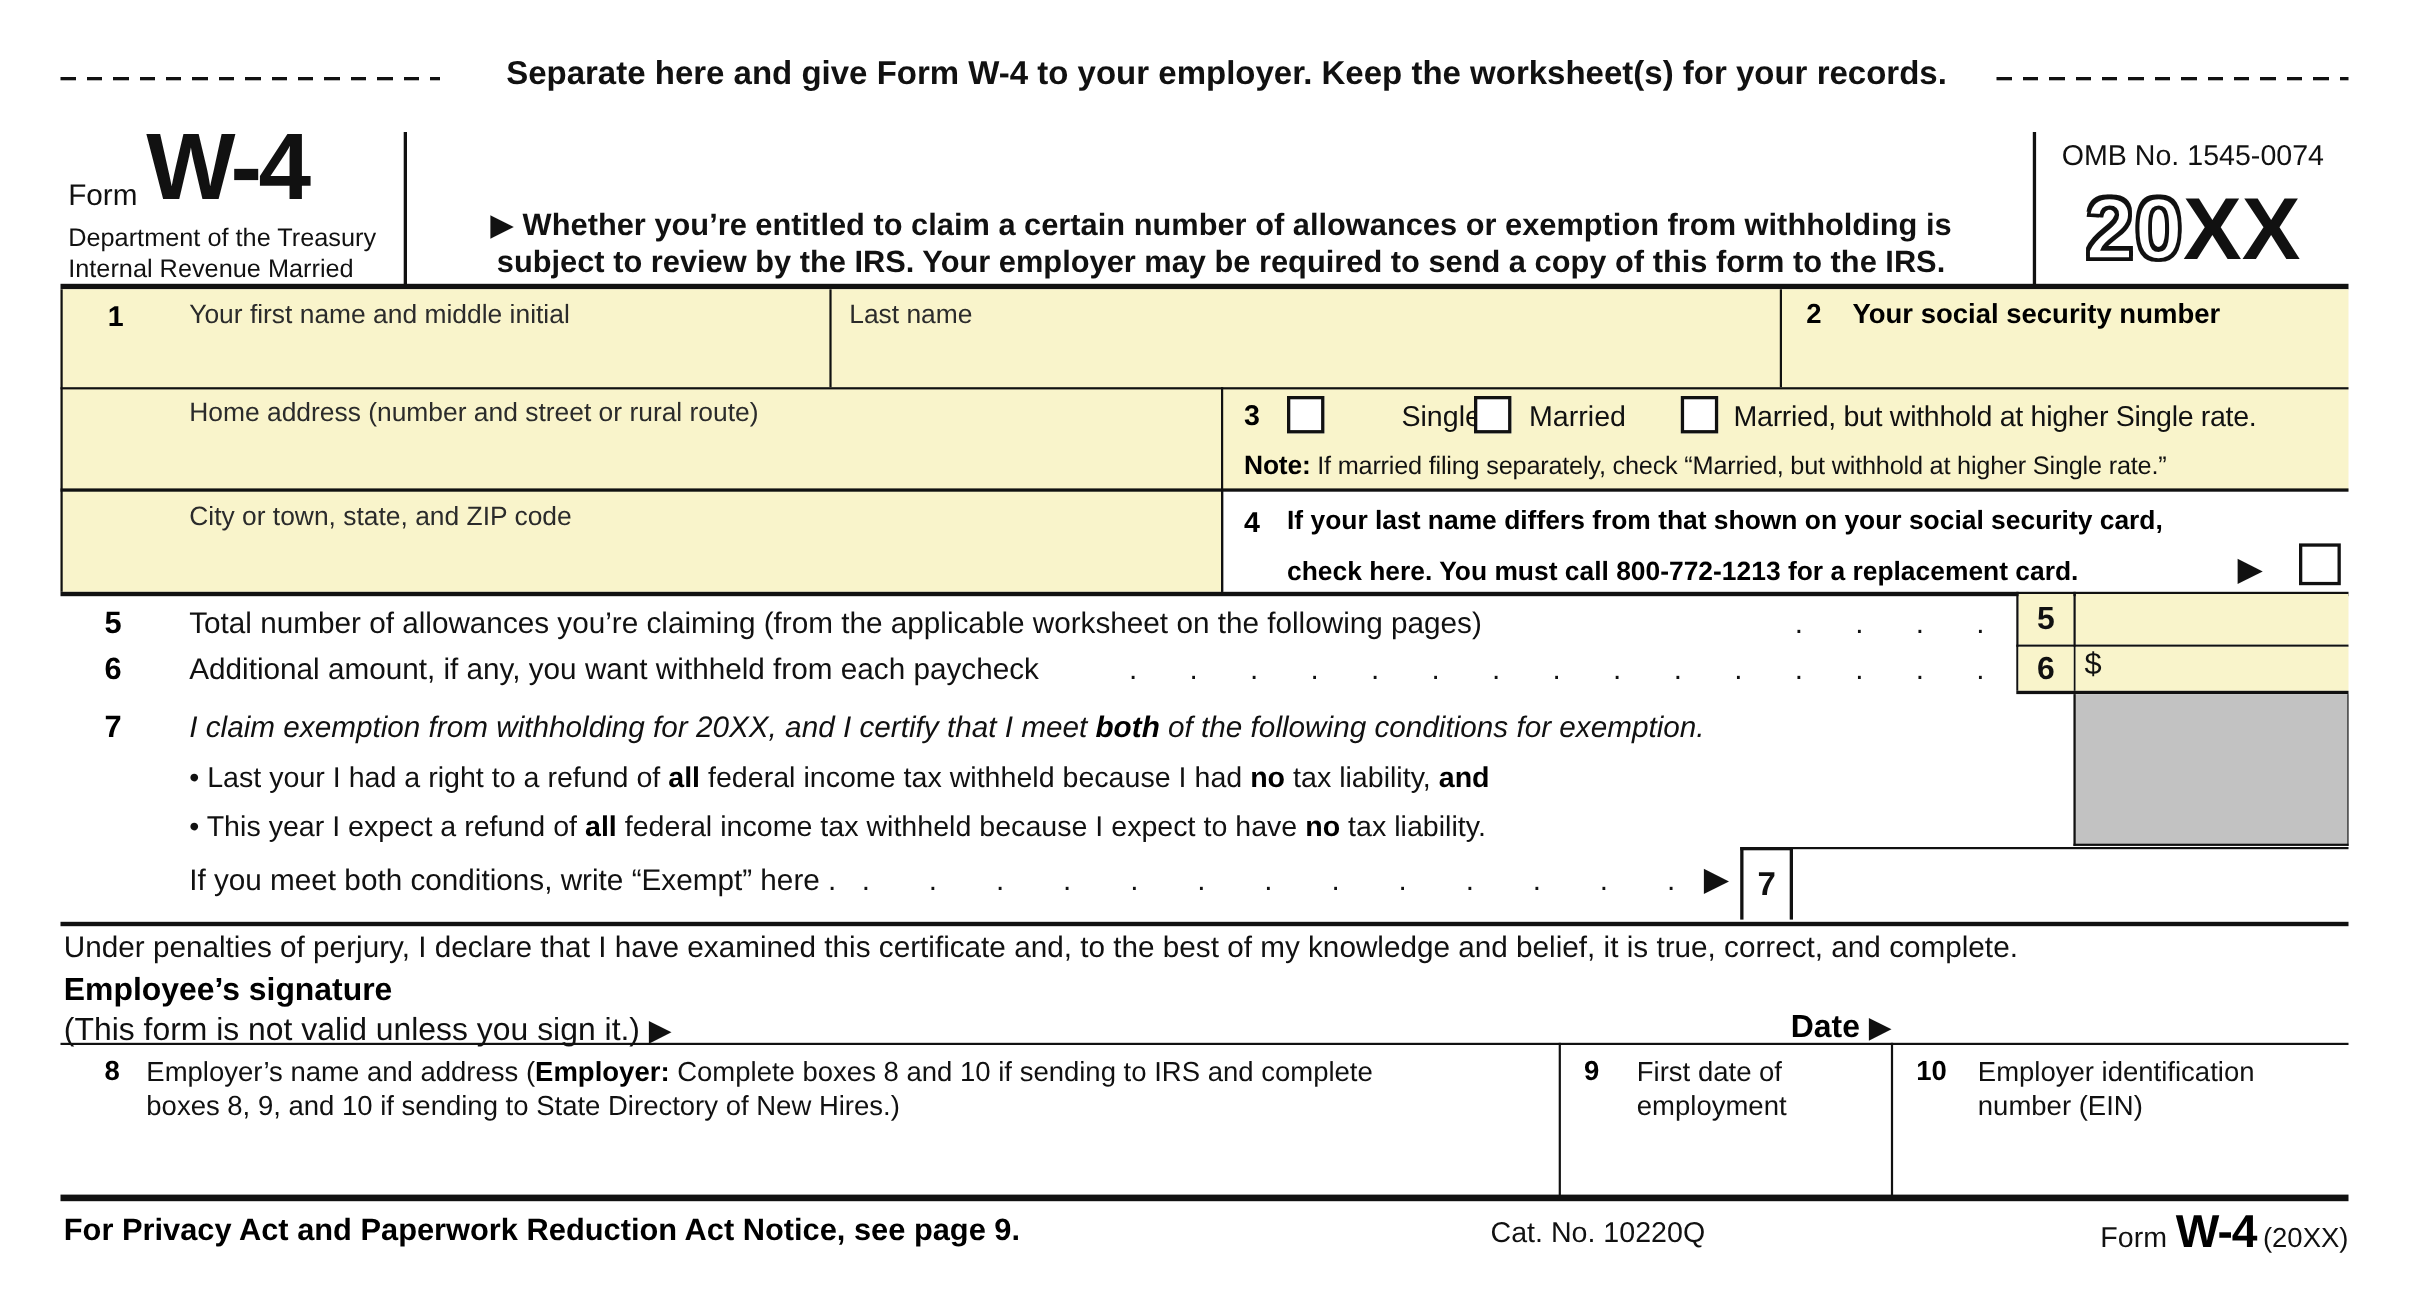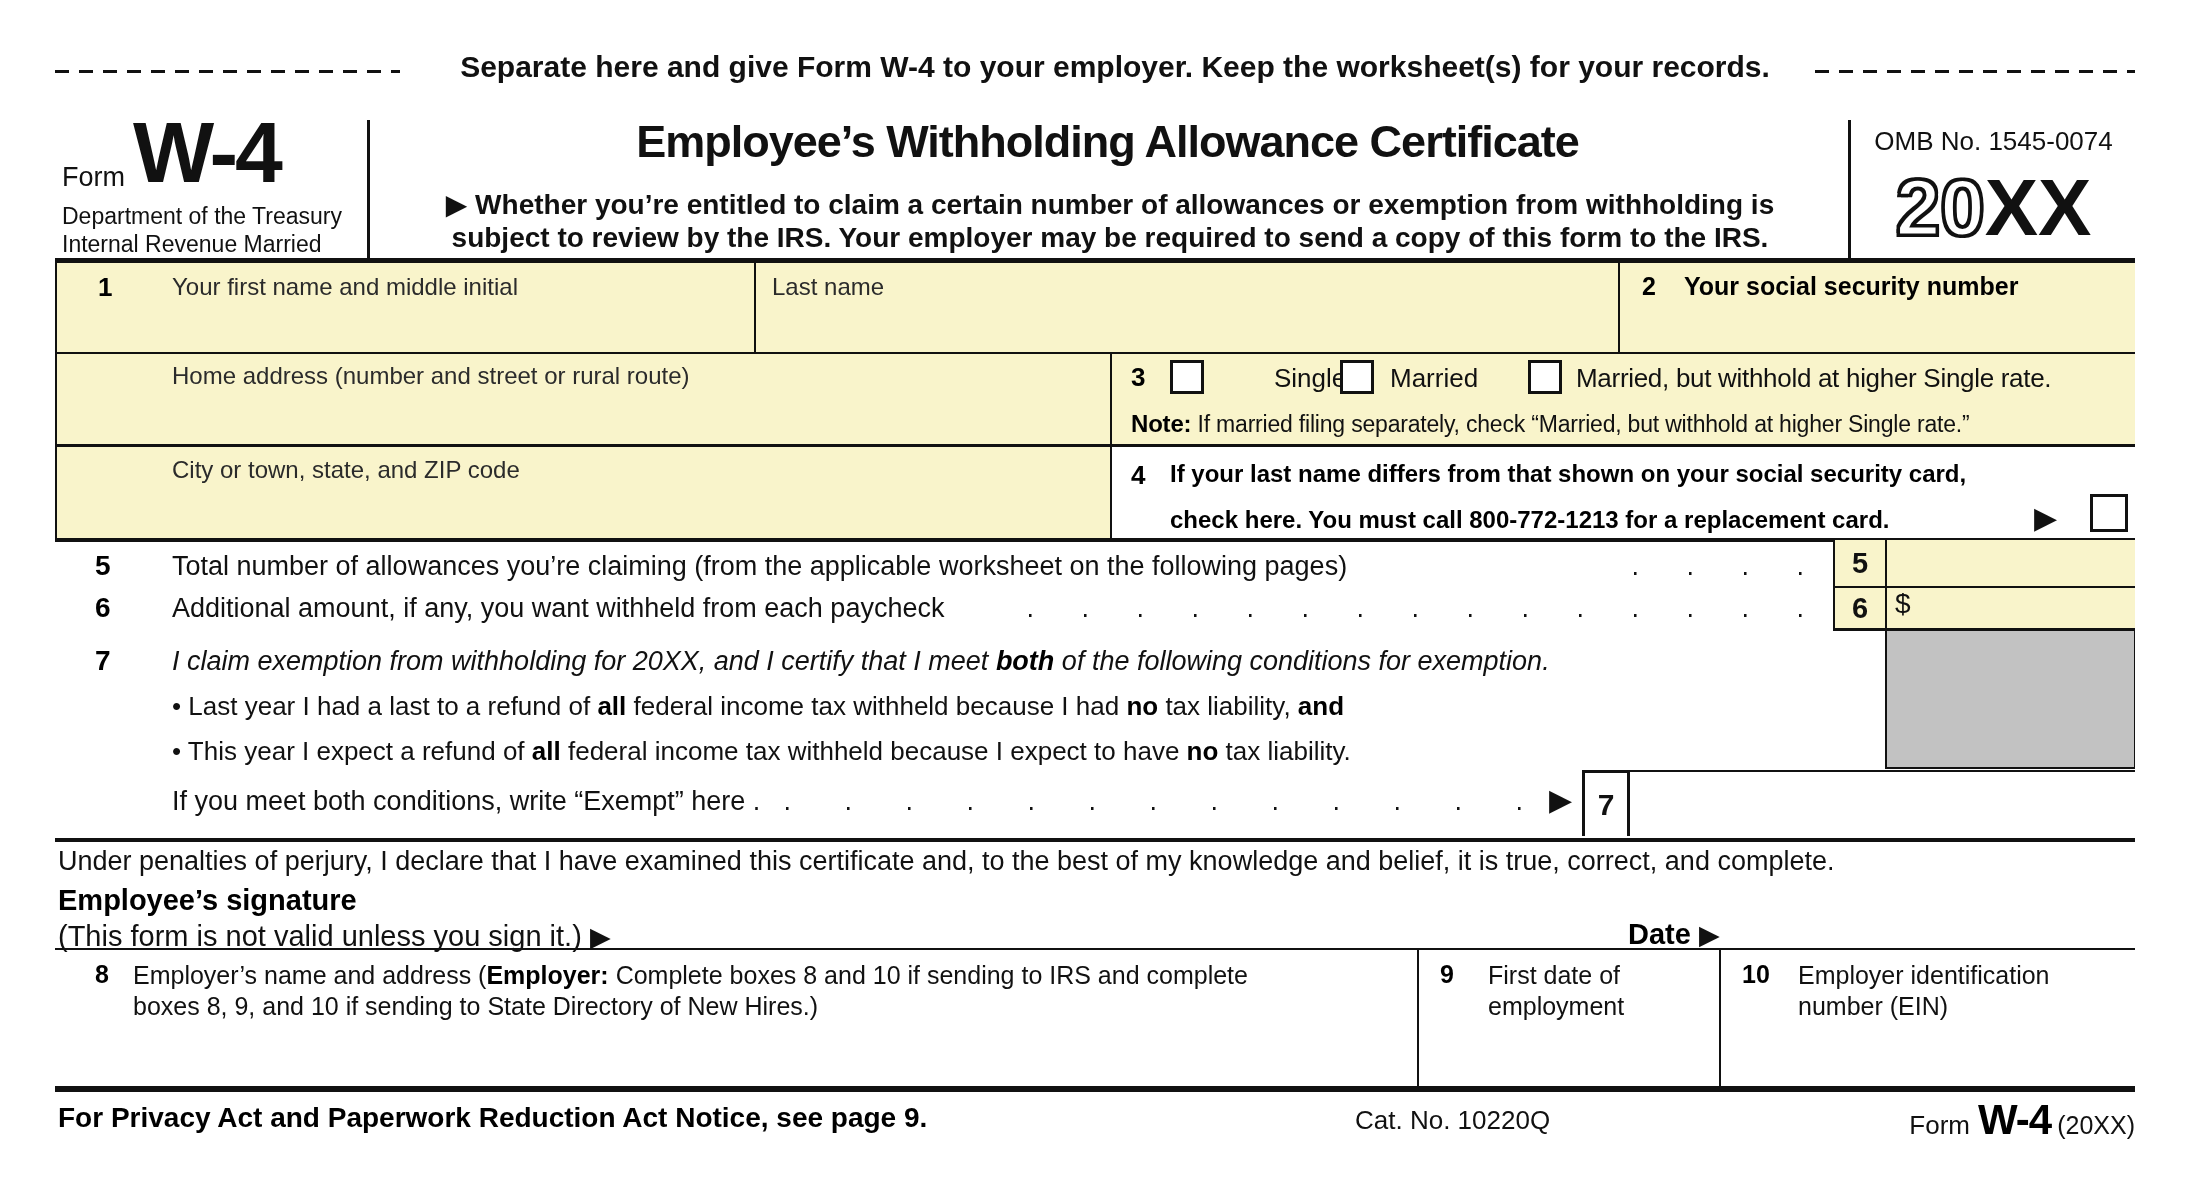--- a/index.html
+++ b/index.html
@@ -30,21 +30,20 @@
   <div class="dash" style="left:55px;top:70px;width:345px;"></div>
   <div class="abs" style="left:420px;top:50px;width:1390px;text-align:center;font-size:30px;font-weight:bold;">Separate here and give Form W-4 to your employer. Keep the worksheet(s) for your records.</div>
   <div class="dash" style="left:1815px;top:70px;width:320px;"></div>
 
   <div class="abs" style="left:62px;top:162px;font-size:27px;">Form</div>
   <div class="abs" style="left:133px;top:103px;font-size:86px;font-weight:bold;letter-spacing:-3px;">W-4</div>
   <div class="abs" style="left:62px;top:203px;font-size:23px;">Department of the Treasury</div>
   <div class="abs" style="left:62px;top:231px;font-size:23px;">Internal Revenue Married</div>
   <div class="vline" style="left:367px;top:120px;width:3px;height:140px;"></div>
 
-  <div class="abs" style="left:380px;top:116px;width:1455px;text-align:center;font-size:45px;font-weight:bold;letter-spacing:-1px;">Employee’s Withholding Allowance Certificate</div>
   <div class="abs" style="left:410px;top:188px;width:1400px;text-align:center;font-size:28px;font-weight:bold;line-height:33px;">
     <span>▶</span>
     <span>Whether you’re entitled to claim a certain number of allowances or exemption from withholding is</span><br>
     <span>subject to review by the IRS. Your employer may be required to send a copy of this form to the IRS.</span>
   </div>
 
   <div class="vline" style="left:1848px;top:120px;width:3px;height:140px;"></div>
   <div class="abs" style="left:1852px;top:126px;width:283px;text-align:center;font-size:26px;">OMB No. 1545-0074</div>
   <div class="abs" style="left:1852px;top:163px;width:283px;text-align:center;font-size:80px;font-weight:bold;line-height:90px;">
     <span class="year-outline">20</span><span>XX</span>
@@ -118,21 +117,21 @@
   </div>
   <div class="hline" style="left:1833px;top:628px;width:302px;height:3px;"></div>
 
   <div class="abs gray" style="left:1885px;top:631px;width:250px;height:138px;border-left:2px solid #111;border-bottom:2px solid #111;border-right:1px solid #111;box-sizing:border-box;"></div>
 
   <div class="abs num" style="left:95px;top:645px;">7</div>
   <div class="abs rowtext" style="left:172px;top:646px;white-space:nowrap;font-style:italic;">
     <span>I claim exemption from withholding for 20XX, and I certify that I meet </span><span class="b">both</span><span> of the following conditions for exemption.</span>
   </div>
   <div class="abs rowtext" style="left:172px;top:691px;white-space:nowrap;font-size:26px;">
-    <span>•</span><span> Last year I had a last to a refund of </span><span class="b">all</span><span> federal income tax withheld because I had </span><span class="b">no</span><span> tax liability, </span><span class="b">and</span>
+    <span>•</span><span> Last your I had a right to a refund of </span><span class="b">all</span><span> federal income tax withheld because I had </span><span class="b">no</span><span> tax liability, </span><span class="b">and</span>
   </div>
   <div class="abs rowtext" style="left:172px;top:736px;white-space:nowrap;font-size:26px;">
     <span>•</span><span> This year I expect a refund of </span><span class="b">all</span><span> federal income tax withheld because I expect to have </span><span class="b">no</span><span> tax liability.</span>
   </div>
   <div class="flexline rowtext" style="left:172px;top:782px;width:1400px;">
     <span>If you meet both conditions, write “Exempt” here .</span>
     <span class="dotswide" style="margin-left:auto;">. . . . . . . . . . . . .</span>
     <span style="margin-left:26px;font-size:30px;">▶</span>
   </div>
   <div class="abs" style="left:1582px;top:770px;width:48px;height:66px;border-left:3px solid #111;border-top:3px solid #111;border-right:3px solid #111;box-sizing:border-box;display:flex;align-items:center;justify-content:center;font-size:30px;font-weight:bold;">7</div>

